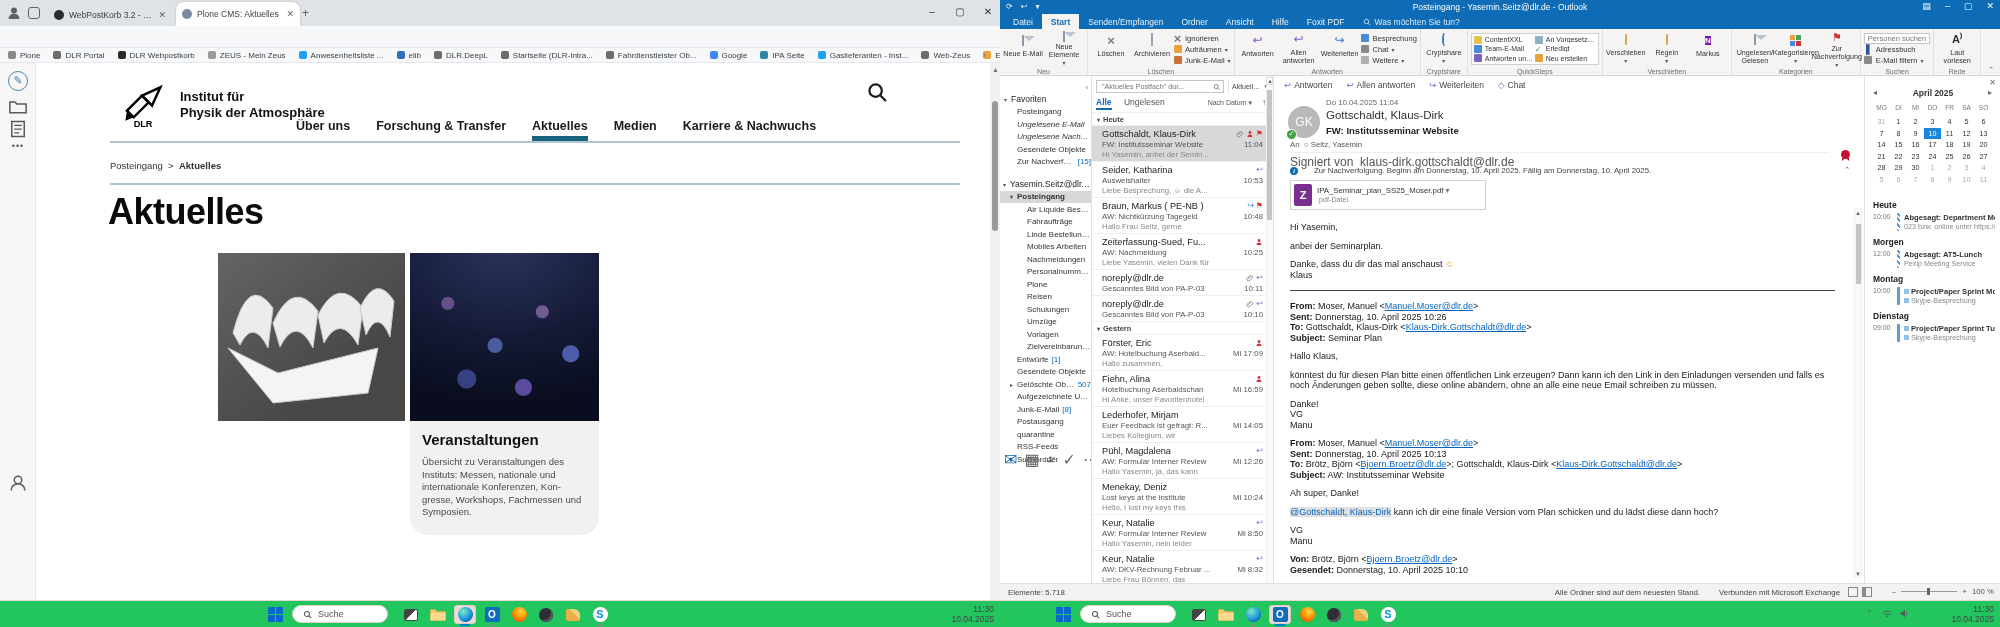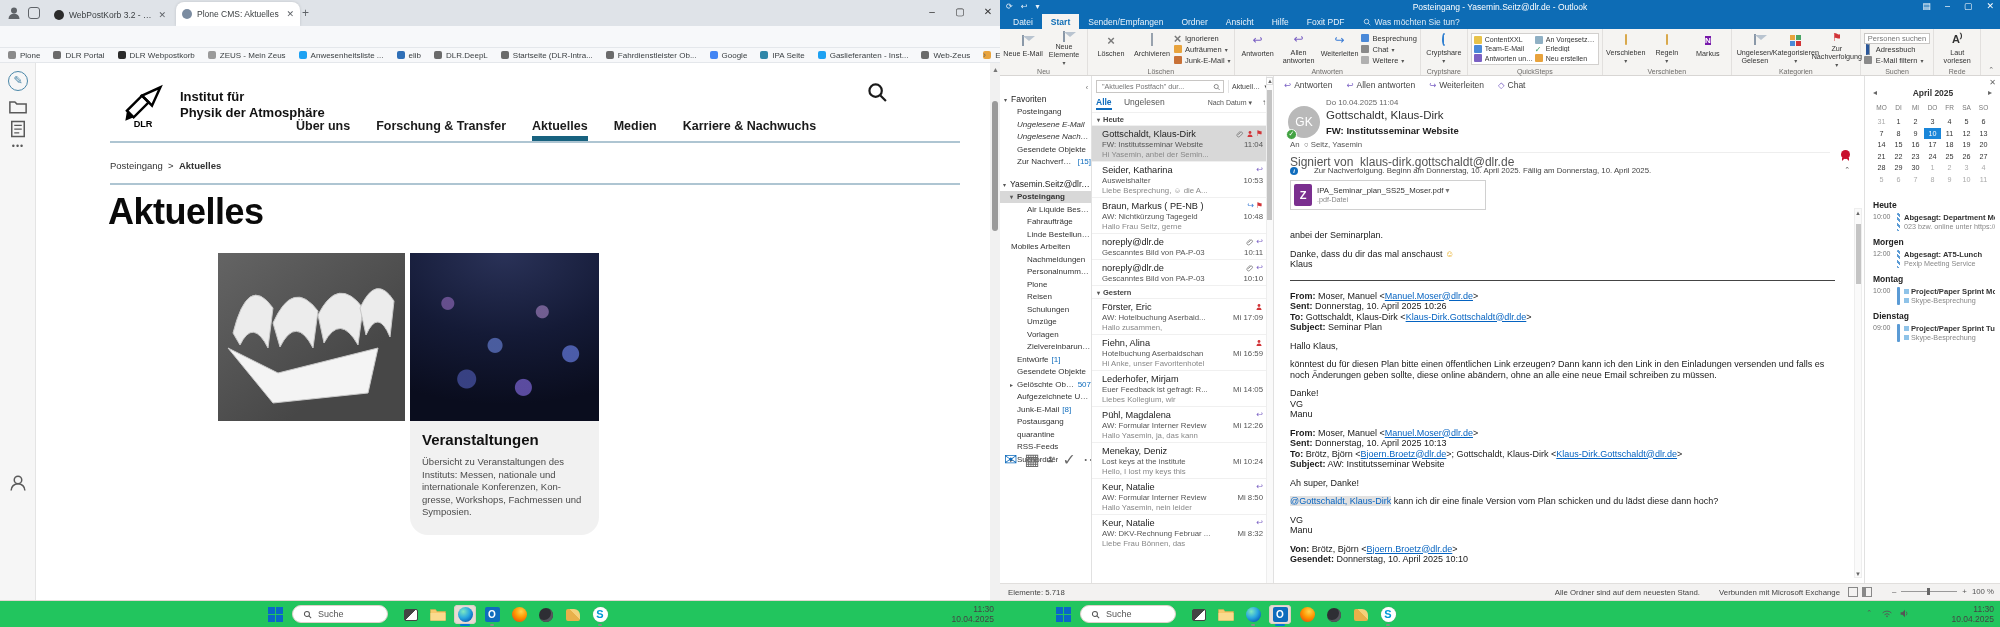--- a/index.html
+++ b/index.html
@@ -794,21 +794,21 @@
               <span class="ellip">Air Liquide Bestellungen</span>
             </div>
             <div class="fitem" style="padding-left: 20px;">
               <span class="arr"></span>
               <span class="ellip">Fahraufträge</span>
             </div>
             <div class="fitem" style="padding-left: 20px;">
               <span class="arr"></span>
               <span class="ellip">Linde Bestellungen</span>
             </div>
-            <div class="fitem" style="padding-left: 4px;">
+            <div class="fitem" style="padding-left: 20px;">
               <span class="arr"></span>
               <span class="ellip">Mobiles Arbeiten</span>
             </div>
             <div class="fitem" style="padding-left: 20px;">
               <span class="arr"></span>
               <span class="ellip">Nachmeldungen</span>
             </div>
             <div class="fitem" style="padding-left: 20px;">
               <span class="arr"></span>
               <span class="ellip">Personalnummern</span>
@@ -958,20 +958,38 @@
                 <span class="micons">
                   <span class="mic"><span class="mic fwd">↪</span></span>
                   <span class="mic"><span class="mic flag">⚑</span></span>
                 </span>
               </div>
               <div class="r2">
                 <span class="msub">AW: Nichtkürzung Tagegeld</span>
                 <span class="mtime">10:48</span>
               </div>
               <div class="mprev">Hallo Frau Seitz,  gerne</div>
+            </div>
+            <div class="msg">
+              <div class="r1">
+                <span class="msender">Zeiterfassung-Sued, Fu...</span>
+                <span class="micons">
+                  <span class="mic">
+                    <svg width="8" height="8" viewBox="0 0 16 16">
+                      <circle cx="8" cy="5" r="2.8" fill="#d13438"></circle>
+                      <path d="M3 14 a5 5 0 0 1 10 0 z" fill="#d13438"></path>
+                    </svg>
+                  </span>
+                </span>
+              </div>
+              <div class="r2">
+                <span class="msub">AW: Nachmeldung</span>
+                <span class="mtime">10:25</span>
+              </div>
+              <div class="mprev">Liebe Yasemin,  vielen Dank für</div>
             </div>
             <div class="msg">
               <div class="r1">
                 <span class="msender">noreply@dlr.de</span>
                 <span class="micons">
                   <span class="mic">
                     <svg width="8" height="8" viewBox="0 0 16 16">
                       <path d="M4.5 9.5 L9.5 4.5 a2.3 2.3 0 0 1 3.2 3.2 L7.5 13 a3.4 3.4 0 0 1-4.8-4.8 L8.6 2.3" fill="none" stroke="#777" stroke-width="1.6"></path>
                     </svg>
                   </span>
@@ -1142,20 +1160,21 @@
         </div>
         <span id="rpcollapse">⌃</span>
         <div id="rpattach">
           <span class="pdfic">Z</span>
           <span class="attxt">
             <div class="a1"><span>IPA_Seminar_plan_SS25_Moser.pdf</span> <span style="color:#777">▾</span></div>
             <div class="a2">.pdf-Datei</div>
           </span>
         </div>
         <div id="mailbody">
+            <div class="bp"><span>Hi Yasemin,</span></div>
             <div class="bblank"></div>
             <div class="bp"><span>anbei der Seminarplan.</span></div>
             <div class="bblank"></div>
             <div class="bp"><span>Danke, dass du dir das mal anschaust </span><span class="e">☺</span></div>
             <div class="bp"><span>Klaus</span></div>
             <div class="bblank"></div>
             <div class="bhr"></div>
             <div class="bblank"></div>
             <div class="bp"><span class="b">From:</span><span> Moser, Manuel &lt;</span><span class="a">Manuel.Moser@dlr.de</span><span>&gt;</span></div>
             <div class="bp"><span class="b">Sent:</span><span> Donnerstag, 10. April 2025 10:26</span></div>

